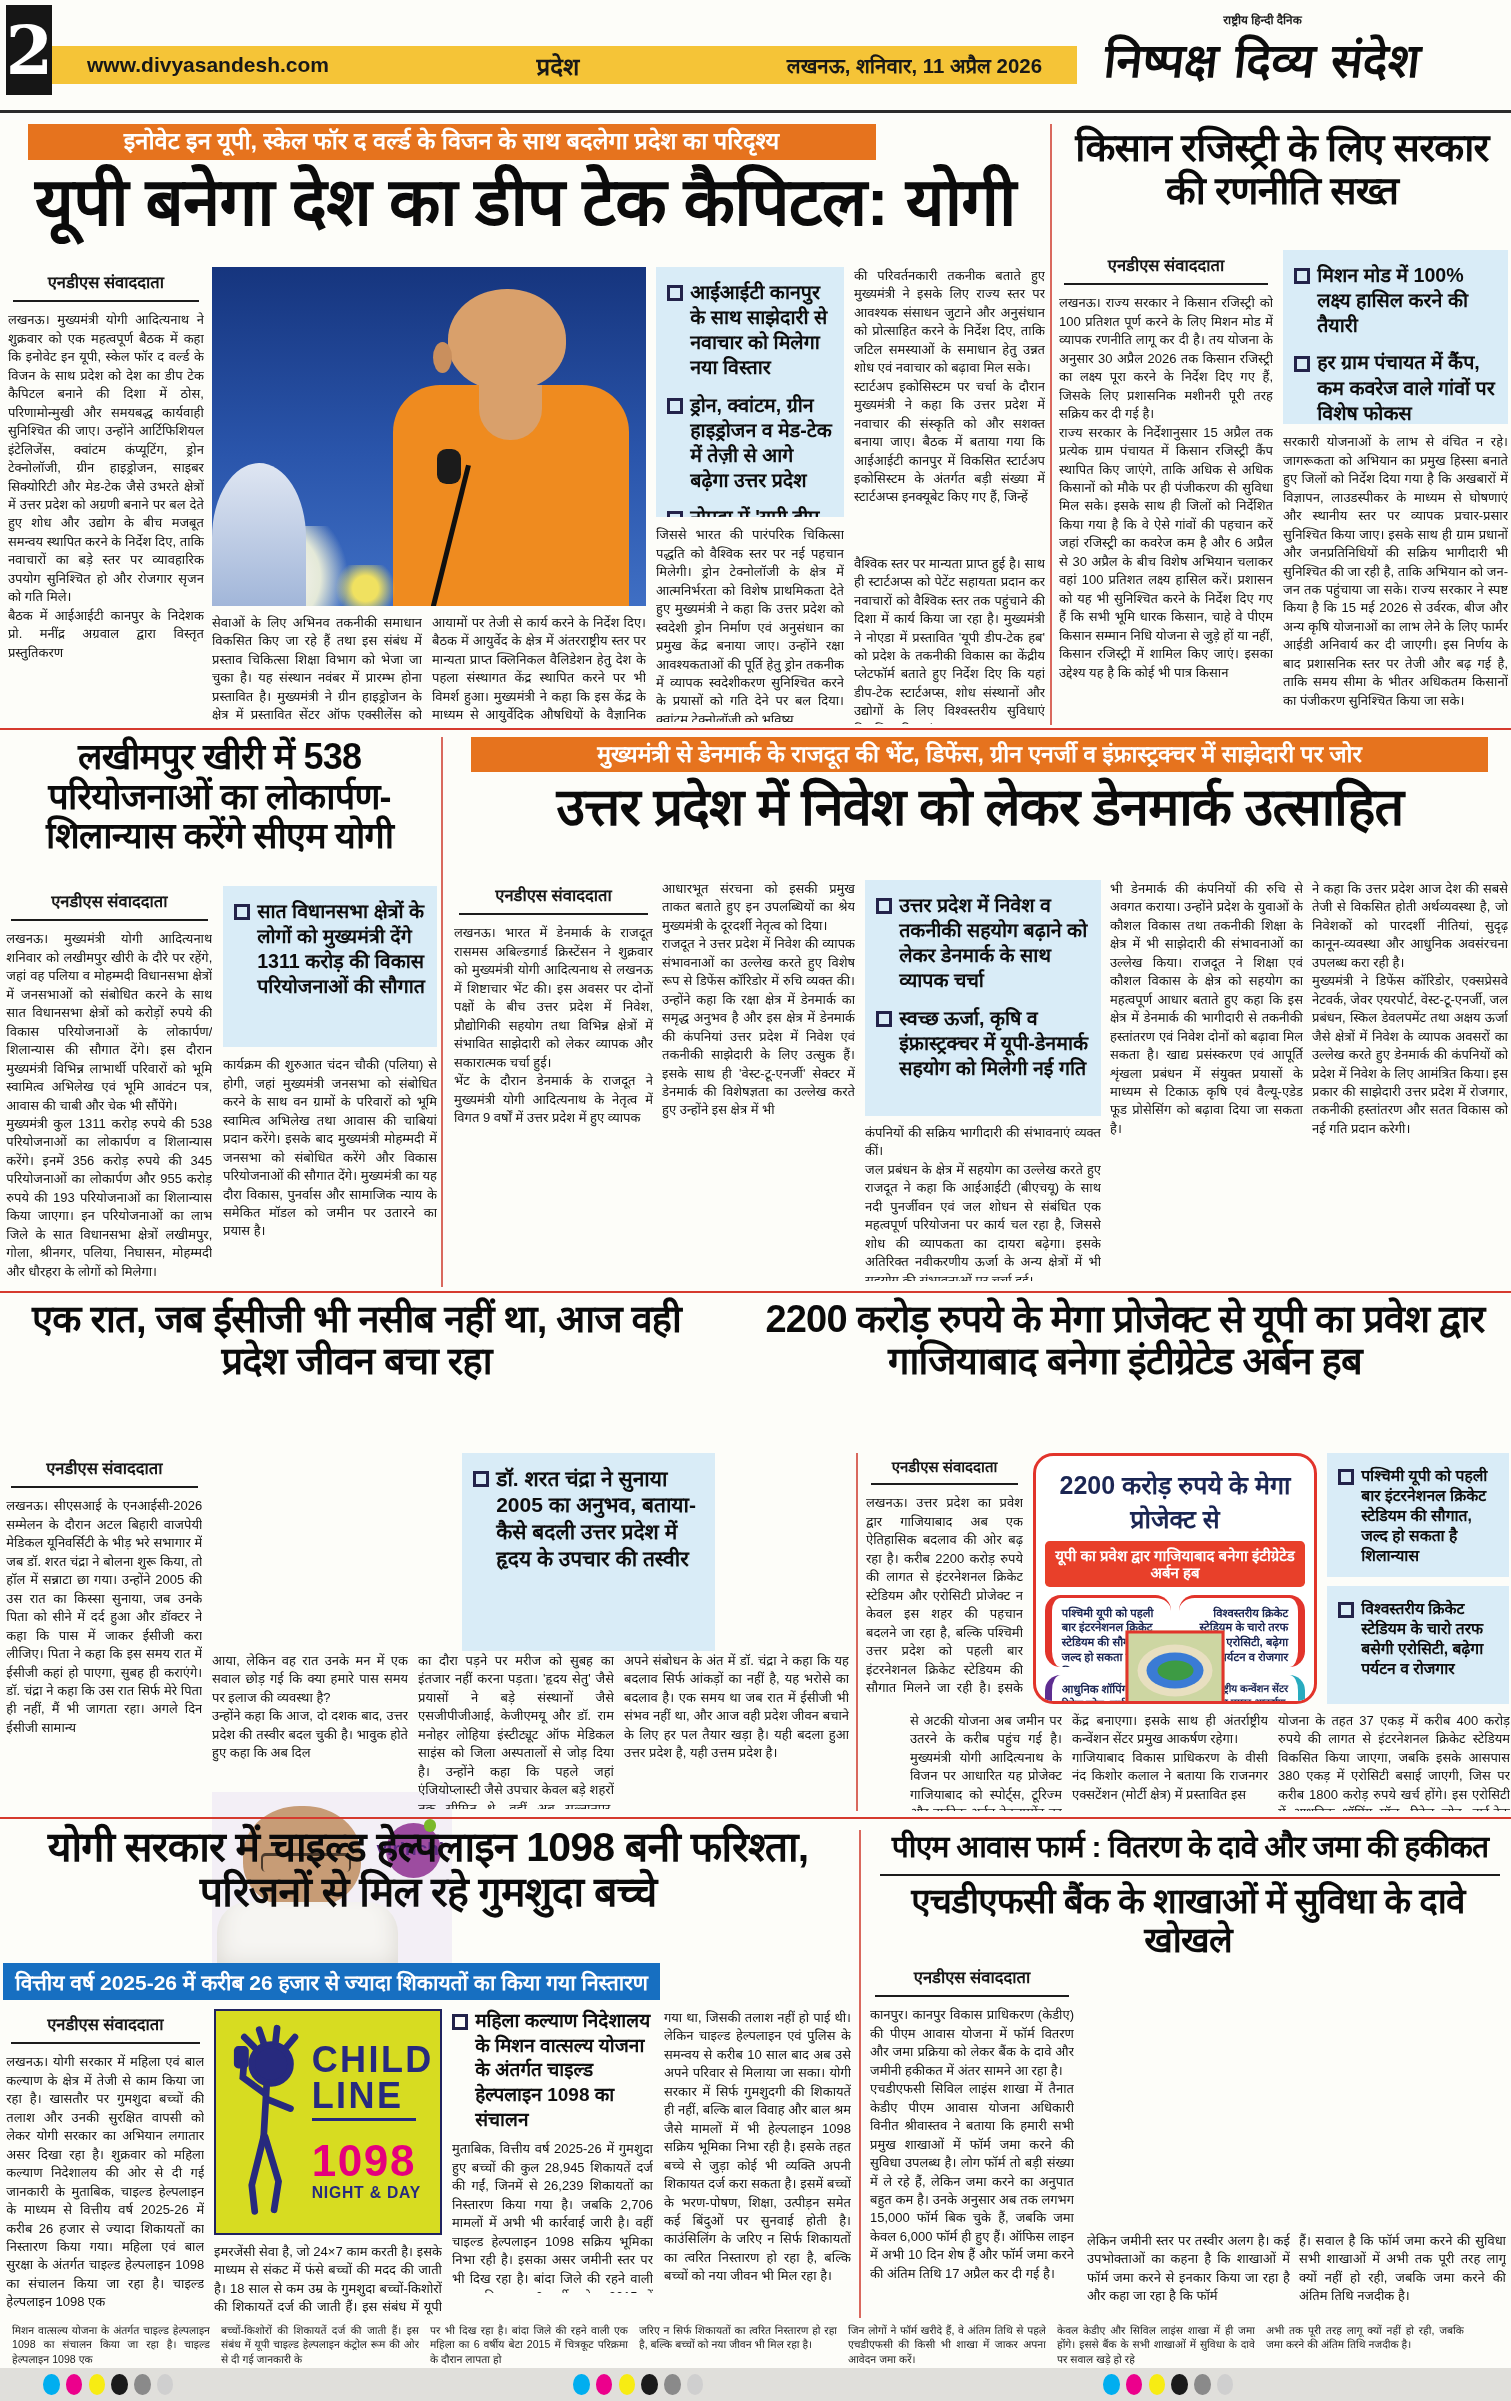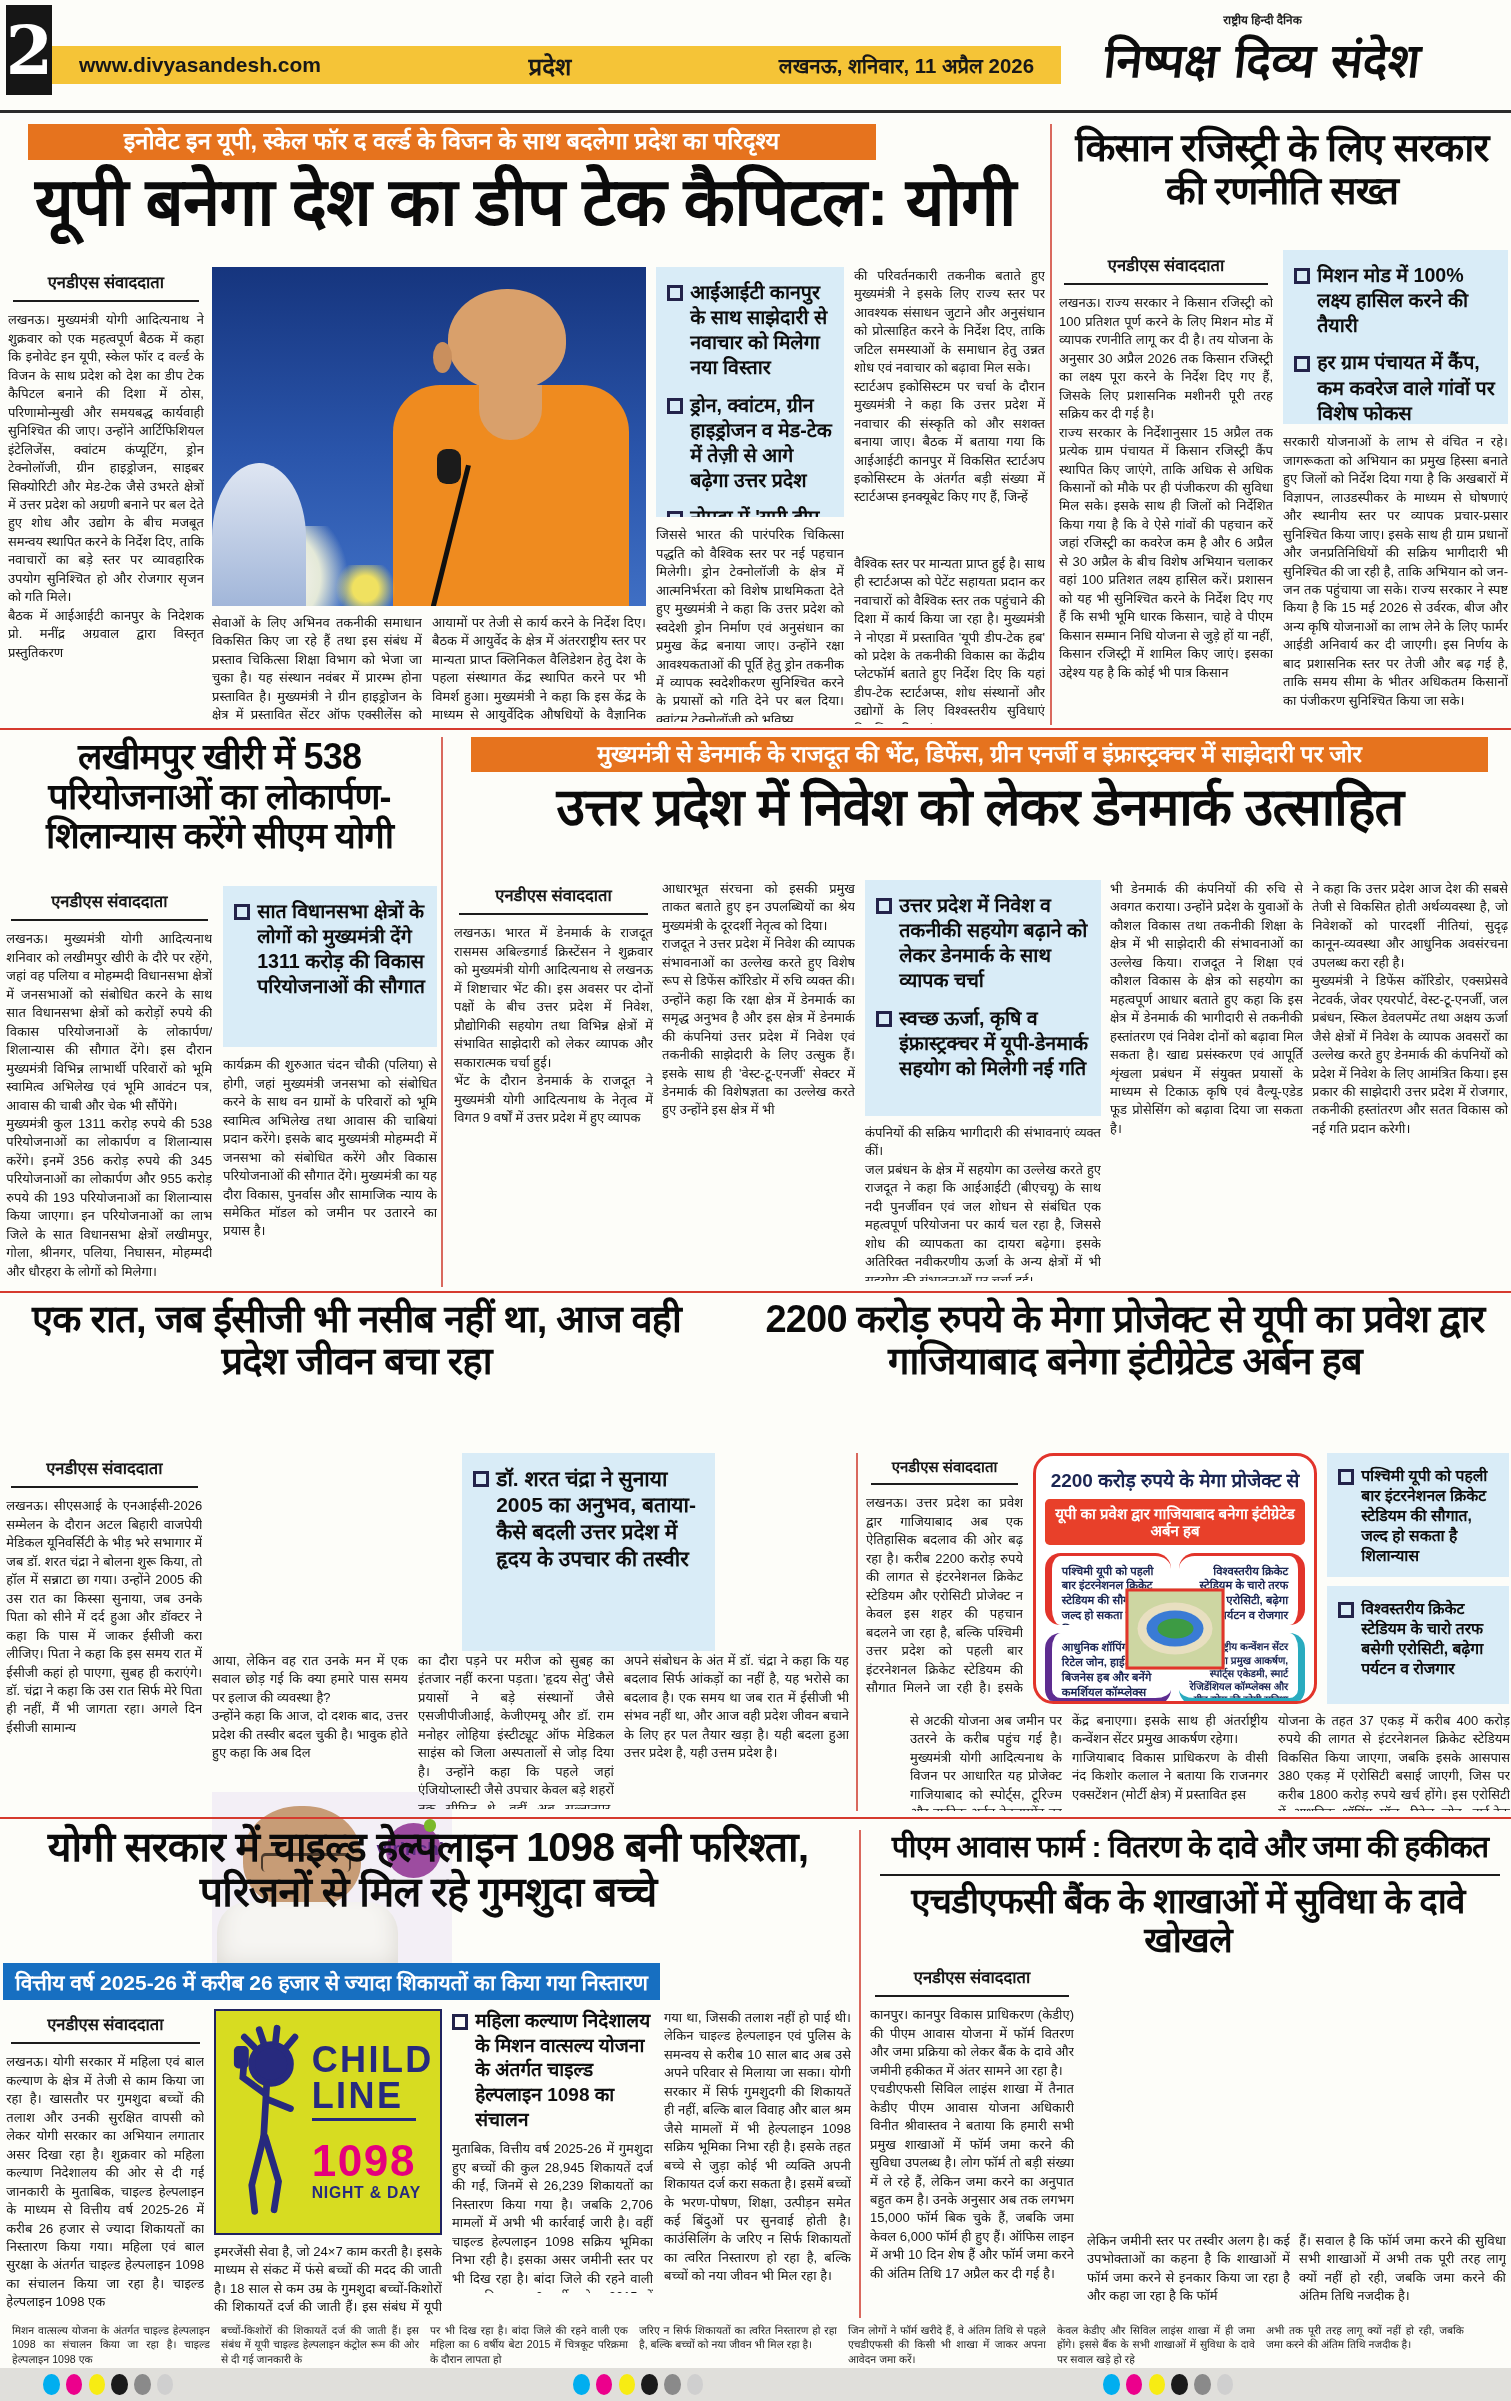--- a/index.html
+++ b/index.html
@@ -3,21 +3,21 @@
 <meta charset="utf-8">
 <style>
   html,body{margin:0;padding:0;background:#e9e7e1;}
   .page{position:relative;width:1512px;height:2401px;background:#fdfdf9;overflow:hidden;
         font-family:"Liberation Sans","DejaVu Sans",sans-serif;color:#181818;}
   .abs{position:absolute;}
   
   .pagenum{background:#161616;color:#fff;display:flex;align-items:center;justify-content:center;
            font-weight:bold;font-size:68px;font-family:"DejaVu Serif",serif;}
   .yellowband{background:#F5C437;display:flex;align-items:center;justify-content:space-between;
-              padding:0 27px;font-weight:bold;}
+              padding:0 35px;font-weight:bold;}
   .masthead-main{font-family:"DejaVu Serif",serif;font-weight:bold;font-size:47px;color:#0d0d0d;
                  transform:skewX(-6deg);white-space:nowrap;}
   .masthead-tag{font-size:11.8px;font-weight:bold;color:#1c1c1c;text-align:center;}
   
   .hrule-dark{background:#2b2b2b;}
   .hrule-red{background:#D63A2E;}
   .vline{background:#d9695e;width:2.4px;}
   
   .kicker{background:#E6731E;color:#fff;font-weight:bold;display:flex;align-items:center;
           justify-content:center;text-align:center;line-height:1.1;}
@@ -28,21 +28,21 @@
        white-space:pre-line;overflow:hidden;}
   .col-sm{font-size:10.6px;line-height:1.35;text-align:justify;color:#222;overflow:hidden;}
   .hlbox{background:#D9ECF7;padding:12.6px 11px;box-sizing:border-box;overflow:hidden;}
   .hl-item{display:flex;gap:7px;font-weight:bold;font-size:19.6px;line-height:1.28;color:#0d0d0d;
            margin-bottom:12.6px;}
   .hl-item:last-child{margin-bottom:0;}
   .sq{flex:0 0 auto;width:10.2px;height:10.2px;border:3.9px solid #23234a;margin-top:5.5px;}
   
   .info-outer{border:3.9px solid #E2342B;border-radius:20.4px;background:#fff;box-sizing:border-box;
               padding:7.9px 9.4px;overflow:hidden;}
-  .info-title{font-weight:bold;color:#1b2653;font-size:19px;text-align:center;padding:3.1px 0 6.3px;}
+  .info-title{font-weight:bold;color:#1b2653;font-size:25px;text-align:center;padding:3.1px 0 6.3px;}
   .info-banner{background:#E8402A;color:#fff;font-weight:bold;font-size:15px;text-align:center;
                border-radius:4.7px;padding:5.5px 3.1px;line-height:1.15;}
   .cards{display:grid;grid-template-columns:1fr 1fr;gap:7.9px;margin-top:7.9px;position:relative;}
   .card{background:#fff;border-radius:15.7px;padding:7.9px 9.4px;font-weight:bold;color:#1b2653;
         font-size:13.7px;line-height:1.3;box-sizing:border-box;overflow:hidden;}
   .card.tl{border-top:3.9px solid #E2342B;border-left:7px solid #E2342B;}
   .card.tr{border-top:3.9px solid #E2342B;border-right:7px solid #E2342B;text-align:right;}
   .card.bl{border-bottom:7px solid #5E2D91;border-left:7px solid #5E2D91;}
   .card.br{border-bottom:7px solid #29ABBF;border-right:7px solid #29ABBF;text-align:right;}
   .stadium{position:absolute;left:50%;top:50%;transform:translate(-50%,-50%);

